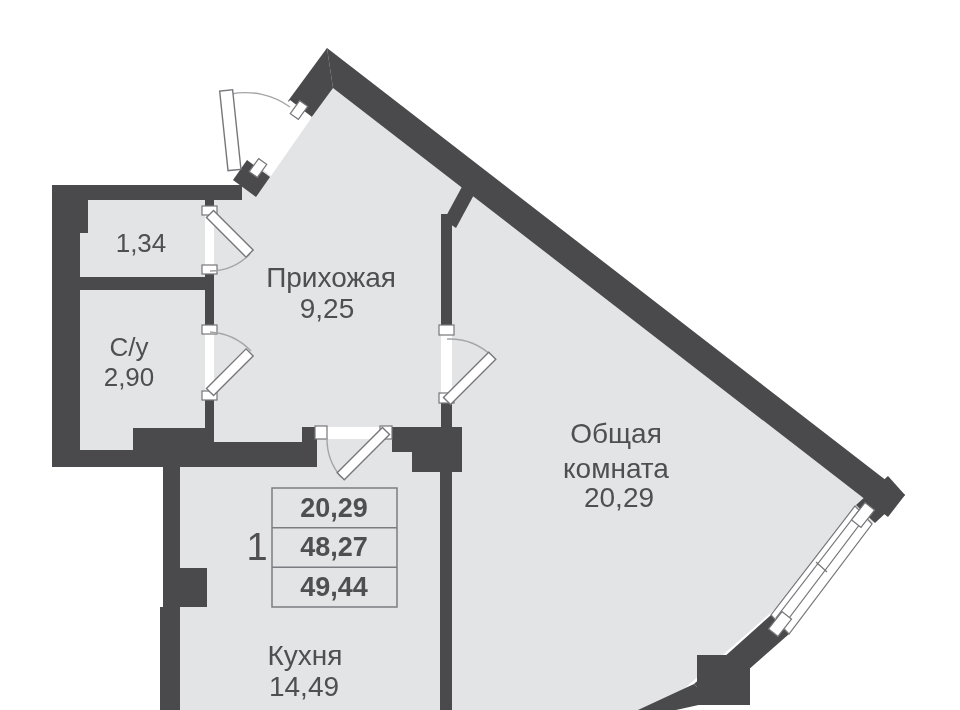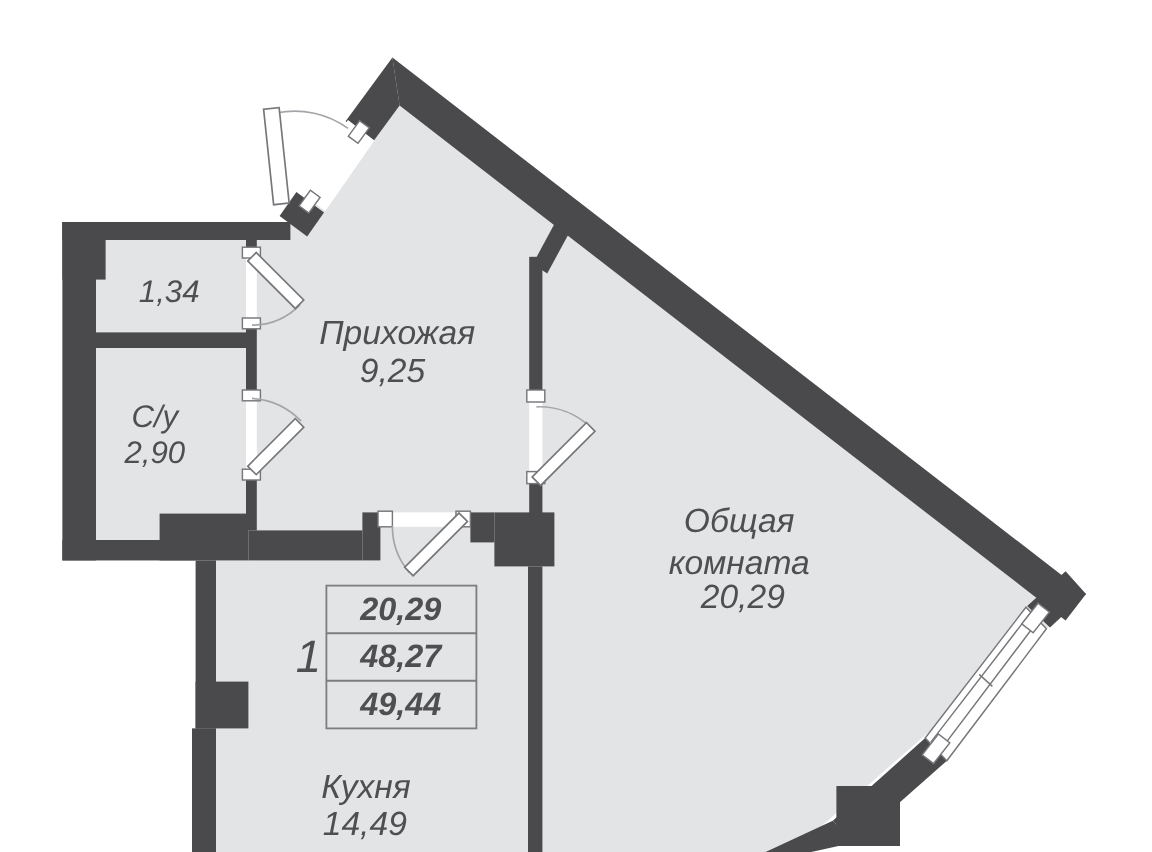--- a/index.html
+++ b/index.html
@@ -9,21 +9,20 @@
     width: 960px;
     height: 710px;
     overflow: hidden;
     font-family: "Liberation Sans", "DejaVu Sans", sans-serif;
   }
   #floorplan-stage {
     position: relative;
     width: 960px;
     height: 686px;
     background: #ffffff;
-    font-style: italic;
   }
   svg { display: block; }
   .room-label { font-weight: 500; }
   .room-label.size26 { font-size: 26px; }
   .room-label.size28 { font-size: 28px; }
   .table-value { font-size: 27px; font-weight: 700; }
   .flat-number { font-size: 38px; font-weight: 500; }
   .leaf { fill: #ffffff; stroke: #77777b; stroke-width: 1.4; }
   .cap  { fill: #ffffff; stroke: #77777b; stroke-width: 1.2; }
   .gap  { fill: #ffffff; }

